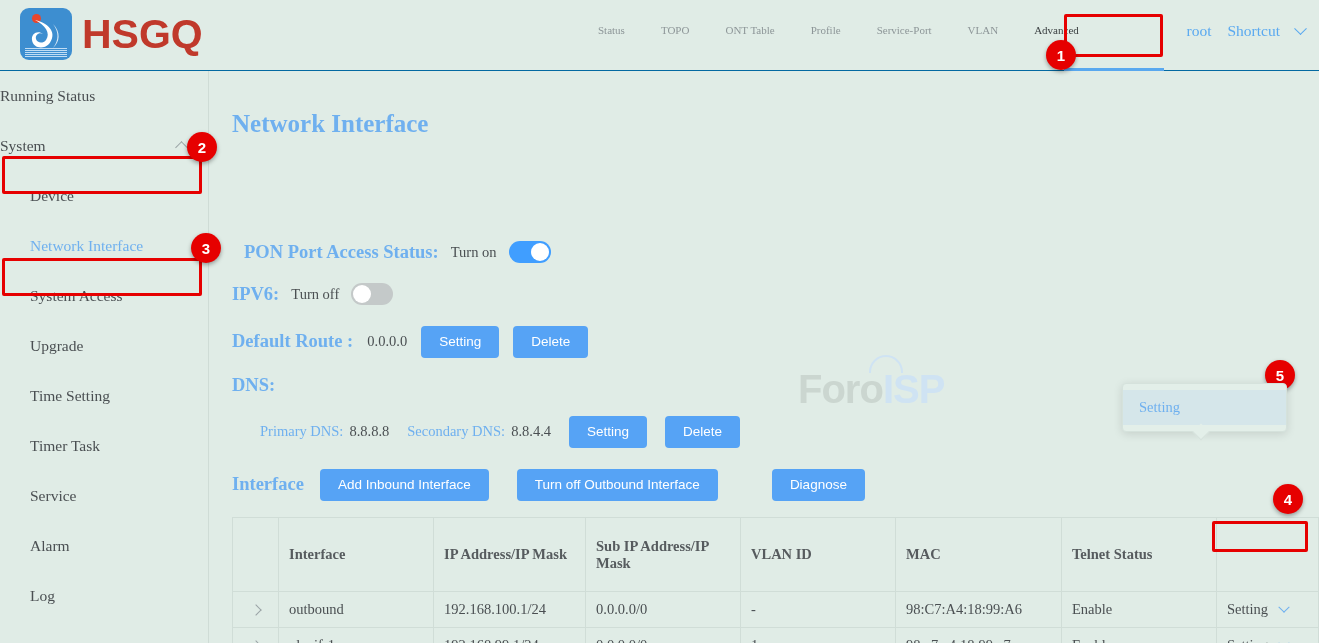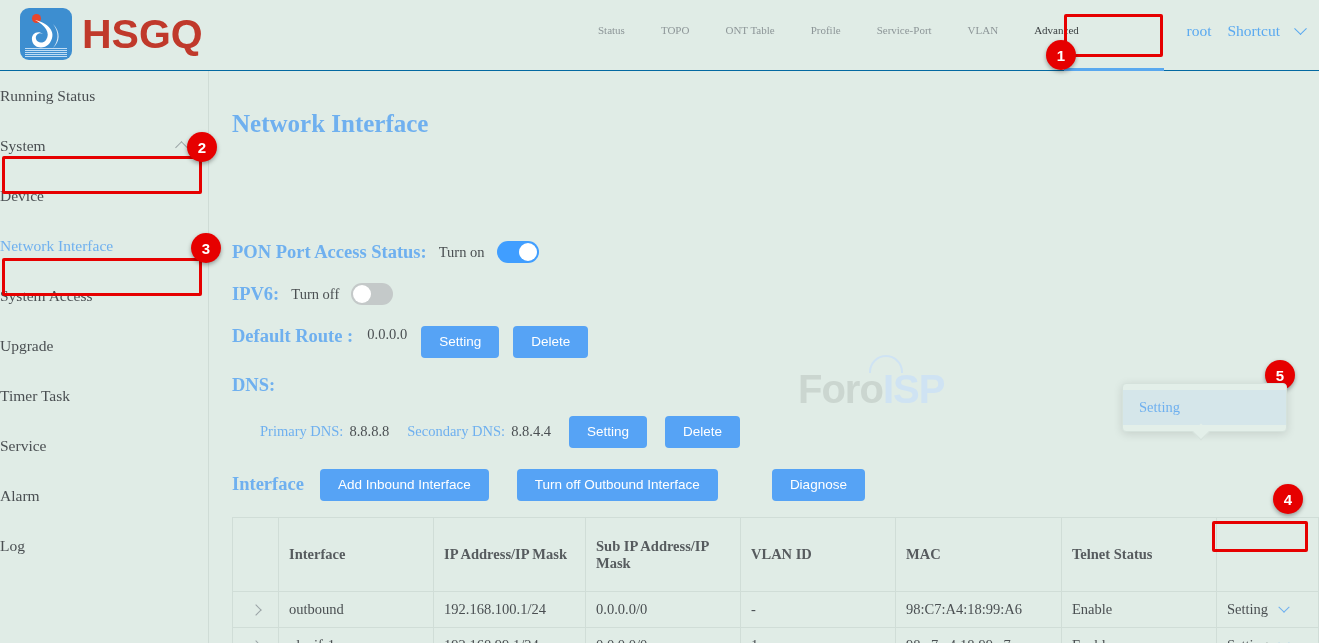--- a/index.html
+++ b/index.html
@@ -77,21 +77,21 @@
   .sidebar {
     position: absolute; left: 0; top: 71px; width: 209px; height: 572px;
     background: #e0ece6;
     border-right: 1px solid #cfdcd6;
   }
   .side-item {
     height: 50px; display: flex; align-items: center;
     font-size: 15.5px; color: #4a4f52; 
     position: relative;
   }
-  .side-item.sub { }
+  .side-item.sub { padding-left: 30px; }
   .side-item.active { color: #6fb0ef; }
   .side-chev {
     position: absolute; right: 22px; top: 50%;
     width: 9px; height: 9px;
     border-left: 1.4px solid #9aa3a5; border-top: 1.4px solid #9aa3a5;
     transform: translateY(-3px) rotate(45deg);
   }
 
   
   .main { position: absolute; left: 210px; top: 71px; width: 1109px; height: 572px; }
@@ -99,23 +99,23 @@
   .page-title {
     position: absolute; left: 22px; top: 39px;
     font-size: 25px; font-weight: bold; color: #6fb0ef;
   }
 
   .row-label {
     font-size: 18.5px; font-weight: bold; color: #6fb0ef;
   }
   .row-sub { font-size: 14.5px; color: #4a4f52; }
 
-  .pon-row { position: absolute; left: 22px; top: 170px; display: flex; align-items: center; gap: 12px; }
+  .pon-row { position: absolute; left: 34px; top: 170px; display: flex; align-items: center; gap: 12px; }
   .ipv6-row { position: absolute; left: 22px; top: 212px; display: flex; align-items: center; gap: 12px; }
-  .route-row { position: absolute; left: 22px; top: 255px; display: flex; gap: 14px; }
+  .route-row { position: absolute; left: 22px; top: 255px; display: flex; align-items: center; gap: 14px; }
   .dns-label { position: absolute; left: 22px; top: 304px; }
   .dns-row { position: absolute; left: 50px; top: 345px; display: flex; align-items: center; gap: 18px; }
   .iface-row { position: absolute; left: 22px; top: 398px; display: flex; align-items: center; gap: 16px; }
 
   .dns-k { font-size: 14.5px; color: #6fb0ef; }
   .dns-v { font-size: 14.5px; color: #4a4f52; }
 
   .toggle {
     width: 42px; height: 22px; border-radius: 11px; position: relative;
     background: #c4c9c9; display: inline-block;
@@ -266,20 +266,23 @@
       <span>Device</span>
     </div>
     <div class="side-item sub active">
       <span>Network Interface</span>
     </div>
     <div class="side-item sub">
       <span>System Access</span>
     </div>
     <div class="side-item sub">
       <span>Upgrade</span>
+    </div>
+    <div class="side-item sub">
+      <span>Time Setting</span>
     </div>
     <div class="side-item sub">
       <span>Timer Task</span>
     </div>
     <div class="side-item sub">
       <span>Service</span>
     </div>
     <div class="side-item sub">
       <span>Alarm</span>
     </div>

